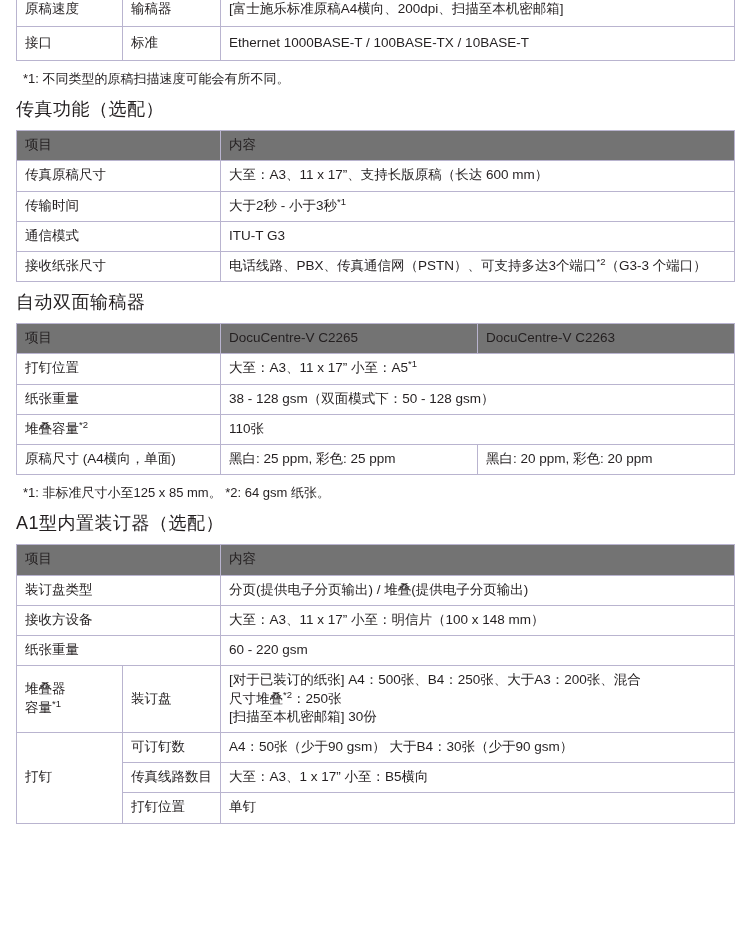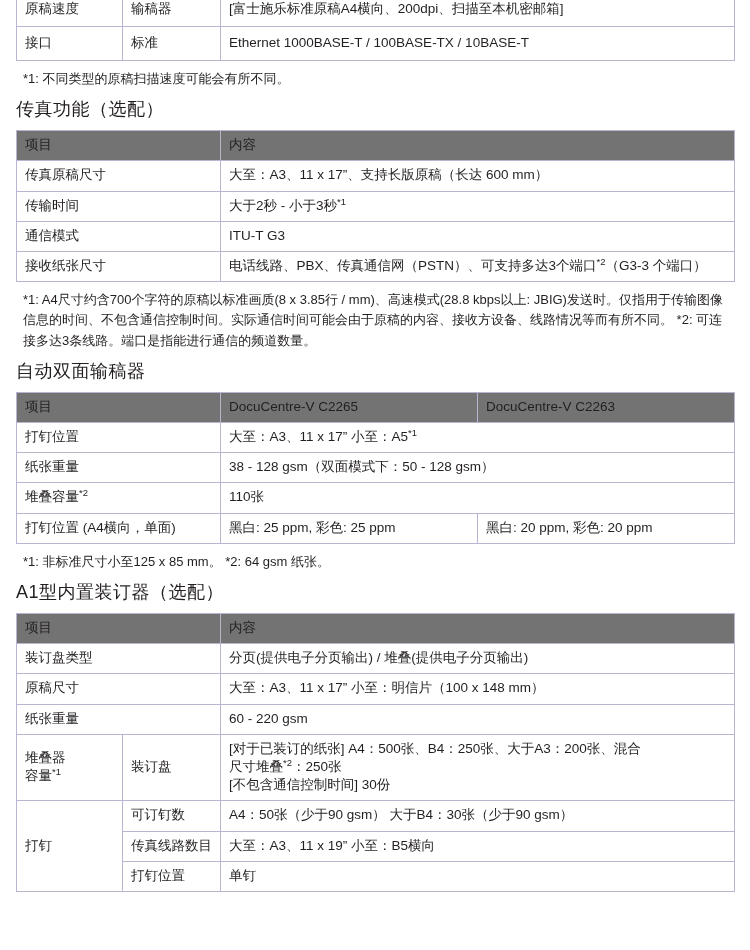--- a/index.html
+++ b/index.html
@@ -119,21 +119,20 @@
           <td class="lbl">通信模式</td>
           <td>ITU-T G3</td>
         </tr>
         <tr>
           <td class="lbl">接收纸张尺寸</td>
           <td><span>电话线路、PBX、传真通信网（PSTN）、可支持多达3个端口</span><span class="sup">*2</span><span>（G3-3 个端口）</span></td>
         </tr>
       </tbody>
     </table>
 
-    <p class="note">*1: A4尺寸约含700个字符的原稿以标准画质(8 x 3.85行 / mm)、高速模式(28.8 kbps以上: JBIG)发送时。仅指用于传输图像信息的时间、不包含通信控制时间。实际通信时间可能会由于原稿的内容、接收方设备、线路情况等而有所不同。  *2: 可连接多达3条线路。端口是指能进行通信的频道数量。</p>
 
     <h2 class="section">自动双面输稿器</h2>
     <table class="spec">
       <colgroup>
         <col style="width:204px">
         <col style="width:257px">
         <col style="width:257px">
       </colgroup>
       <tbody>
         <tr class="header">
@@ -147,21 +146,21 @@
         </tr>
         <tr>
           <td class="lbl">纸张重量</td>
           <td colspan="2">38 - 128 gsm（双面模式下：50 - 128 gsm）</td>
         </tr>
         <tr>
           <td class="lbl"><span>堆叠容量</span><span class="sup">*2</span></td>
           <td colspan="2">110张</td>
         </tr>
         <tr>
-          <td class="lbl">打钉位置 (A4横向，单面)</td>
+          <td class="lbl">原稿尺寸 (A4横向，单面)</td>
           <td>黑白: 25 ppm, 彩色: 25 ppm</td>
           <td>黑白: 20 ppm, 彩色: 20 ppm</td>
         </tr>
       </tbody>
     </table>
 
     <p class="note">*1: 非标准尺寸小至125 x 85 mm。  *2: 64 gsm 纸张。</p>
 
     <h2 class="section">A1型内置装订器（选配）</h2>
     <table class="spec">
@@ -173,47 +172,47 @@
       <tbody>
         <tr class="header">
           <td colspan="2">项目</td>
           <td>内容</td>
         </tr>
         <tr>
           <td class="lbl" colspan="2">装订盘类型</td>
           <td>分页(提供电子分页输出) / 堆叠(提供电子分页输出)</td>
         </tr>
         <tr>
-          <td class="lbl" colspan="2">原稿尺寸</td>
+          <td class="lbl" colspan="2">接收方设备</td>
           <td>大至：A3、11 x 17”  小至：明信片（100 x 148 mm）</td>
         </tr>
         <tr>
           <td class="lbl" colspan="2">纸张重量</td>
           <td>60 - 220 gsm</td>
         </tr>
         <tr>
           <td class="lbl">
             <div>堆叠器</div>
             <div><span>容量</span><span class="sup">*1</span></div>
           </td>
           <td>装订盘</td>
           <td>
             <div>[对于已装订的纸张] A4：500张、B4：250张、大于A3：200张、混合</div>
             <div><span>尺寸堆叠</span><span class="sup">*2</span><span>：250张</span></div>
-            <div>[不包含通信控制时间] 30份</div>
+            <div>[扫描至本机密邮箱] 30份</div>
           </td>
         </tr>
         <tr>
           <td class="lbl" rowspan="3">打钉</td>
           <td>可订钉数</td>
           <td>A4：50张（少于90 gsm）  大于B4：30张（少于90 gsm）</td>
         </tr>
         <tr>
           <td>传真线路数目</td>
-          <td>大至：A3、11 x 19”  小至：B5横向</td>
+          <td>大至：A3、1 x 17”  小至：B5横向</td>
         </tr>
         <tr>
           <td>打钉位置</td>
           <td>单钉</td>
         </tr>
 
       </tbody>
     </table>
 
   </div>

